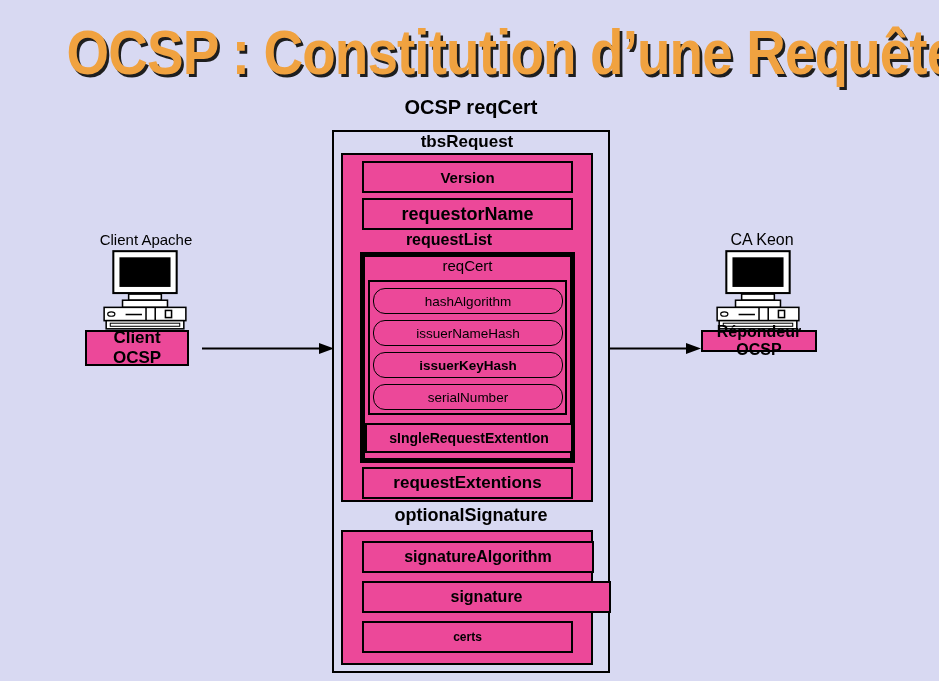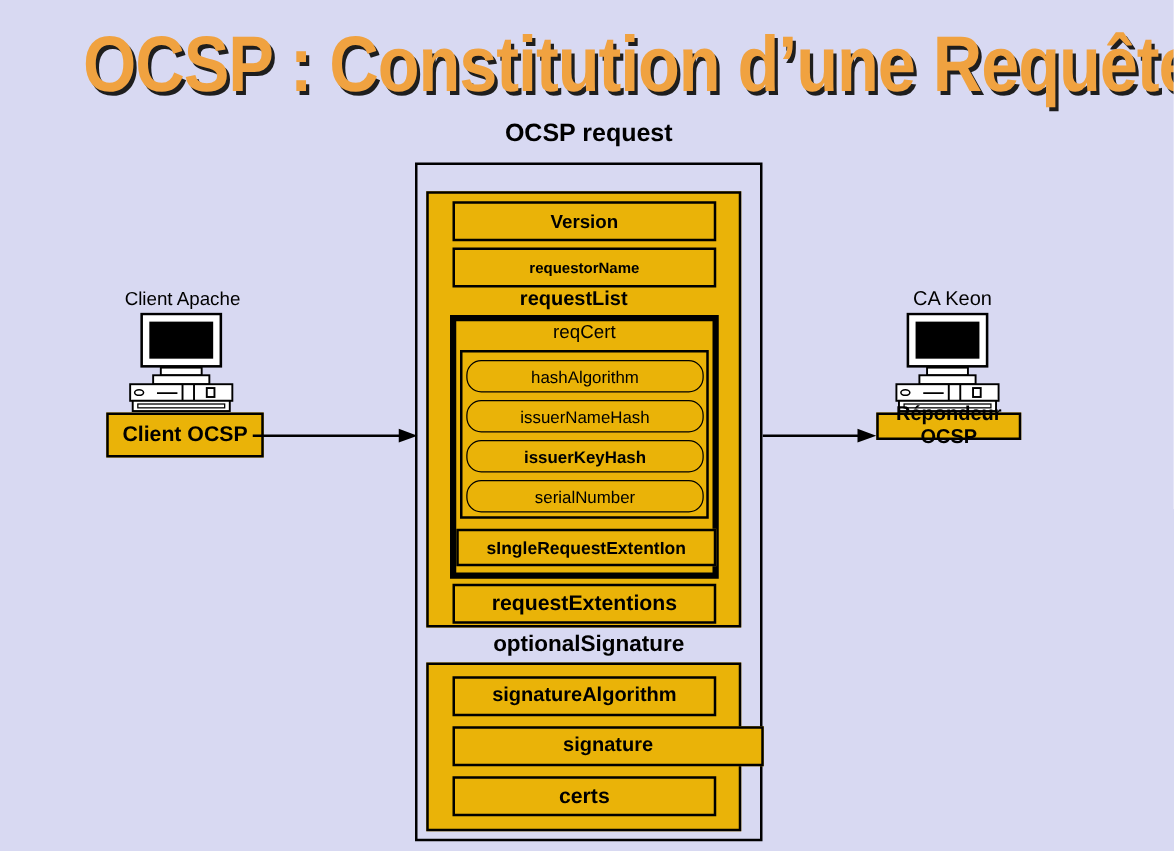--- a/index.html
+++ b/index.html
@@ -14,72 +14,73 @@
     text-align:center; white-space:nowrap;
   }
   #title .tinner {
     display:inline-block; transform:scaleX(0.87); transform-origin:center;
     font-size:63px; font-weight:bold; letter-spacing:-1px;
     color:#f0a240; text-shadow:3px 3px 0 #1e1e1e;
   }
   
   .lbl { position:absolute; text-align:center; color:#000; }
   .bx {
-    position:absolute; box-sizing:border-box; background:#eab308;
+    position:absolute; box-sizing:border-box; background:#ec4899;
     border:2px solid #000; display:flex; align-items:center; justify-content:center;
     text-align:center; color:#000;
   }
   .transparent { background:transparent; }
   #heading        { left:332px; top:96px;  width:278px; font-size:20px; font-weight:bold; }
   #outerBox       { left:332px; top:130px; width:278px; height:543px; background:transparent; display:block; }
   #tbsLabel       { left:341px; top:132px; width:252px; font-size:17px; font-weight:bold; }
   #inner1         { left:341px; top:153px; width:252px; height:349px; display:block; }
   #fVersion       { left:362px; top:161px; width:211px; height:32px; font-size:15px; font-weight:bold; }
-  #fReqName       { left:362px; top:198px; width:211px; height:32px; font-size:12px; font-weight:bold; }
-  #requestListLbl { left:341px; top:231px; width:236px; font-size:16px; font-weight:bold; }
+  #fReqName       { left:362px; top:198px; width:211px; height:32px; font-size:18px; font-weight:bold; }
+  #requestListLbl { left:331px; top:231px; width:236px; font-size:16px; font-weight:bold; }
   #thickBox       { left:360px; top:252px; width:215px; height:211px; border-width:5px; display:block; }
   #reqCertLbl     { left:360px; top:257px; width:215px; font-size:15px; }
   #wrapBox        { left:368px; top:280px; width:199px; height:135px; display:block; }
   .certField      { left:373px; width:190px; height:26px; border-width:1.5px; font-size:13.5px;border-radius:12px; }
   #fHash          { top:288px; }
   #fIssuerName    { top:320px; }
   #fIssuerKey     { top:352px;font-weight:bold; }
   #fSerial        { top:384px; }
   #fSingle        { left:365px; top:423px; width:208px; height:30px; font-size:14px; font-weight:bold; }
   #fReqExt        { left:362px; top:467px; width:211px; height:32px; font-size:17px; font-weight:bold; }
   #optSigLbl      { left:332px; top:505px; width:278px; font-size:18px; font-weight:bold; }
   #inner2         { left:341px; top:530px; width:252px; height:135px; display:block; }
-  #fSigAlg        { left:362px; top:541px; width:211px; height:32px; font-size:16px; font-weight:bold; }
+  #fSigAlg        { left:362px; top:541px; width:232px; height:32px; font-size:16px; font-weight:bold; }
   #fSig           { left:362px; top:581px; width:249px; height:32px; font-size:16px; font-weight:bold; }
-  #fCerts         { left:362px; top:621px; width:211px; height:32px; font-size:17px; font-weight:bold; }
+  #fCerts         { left:362px; top:621px; width:211px; height:32px; font-size:12px; font-weight:bold; }
   
   #leftCaption    { left:80px;  top:231px; width:132px; font-size:15px; }
   #rightCaption   { left:700px; top:231px; width:124px; font-size:16px; }
   .computer       { position:absolute; width:94px; height:80px; }
   #leftComputer   { left:98px;  top:250px; }
   #rightComputer  { left:711px; top:250px; }
-  #leftBox        { left:85px;  top:330px; width:126px; height:36px; font-size:17px; font-weight:bold; }
+  #leftBox        { left:85px;  top:330px; width:104px; height:36px; font-size:17px; font-weight:bold; }
   #rightBox       { left:701px; top:330px; width:116px; height:22px; font-size:16px; font-weight:bold;
                     white-space:pre-line; line-height:18px; }
   .arrow          { position:absolute; height:17px; }
   #arrowLeft      { left:202px; top:340px; width:132px; }
   #arrowRight     { left:610px; top:340px; width:91px;  }
 </style>
 </head>
 <body>
 
 <div id="stage">
 
   <div id="title">
     <span class="tinner">OCSP : Constitution d’une Requête</span>
   </div>
 
-  <div id="heading" class="lbl">OCSP request</div>
+  <div id="heading" class="lbl">OCSP reqCert</div>
 
   <div id="outerBox" class="bx transparent"></div>
+  <div id="tbsLabel" class="lbl">tbsRequest</div>
   <div id="inner1" class="bx"></div>
 
   <div id="fVersion" class="bx">Version</div>
   <div id="fReqName" class="bx">requestorName</div>
 
   <div id="requestListLbl" class="lbl">requestList</div>
   <div id="thickBox" class="bx"></div>
   <div id="reqCertLbl" class="lbl">reqCert</div>
   <div id="wrapBox" class="bx"></div>
 

